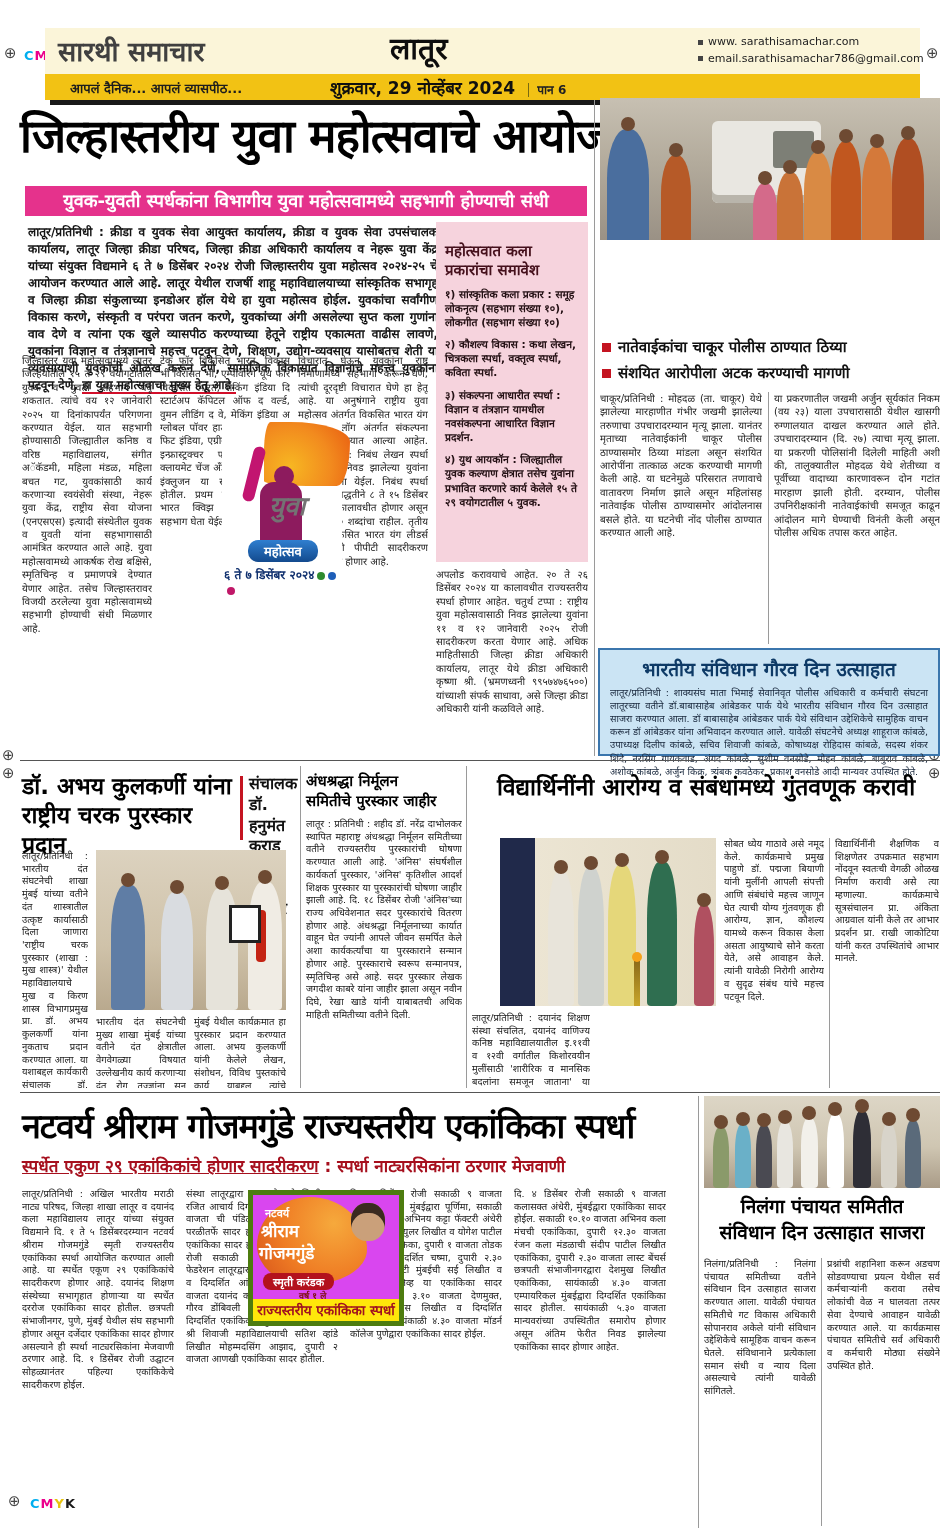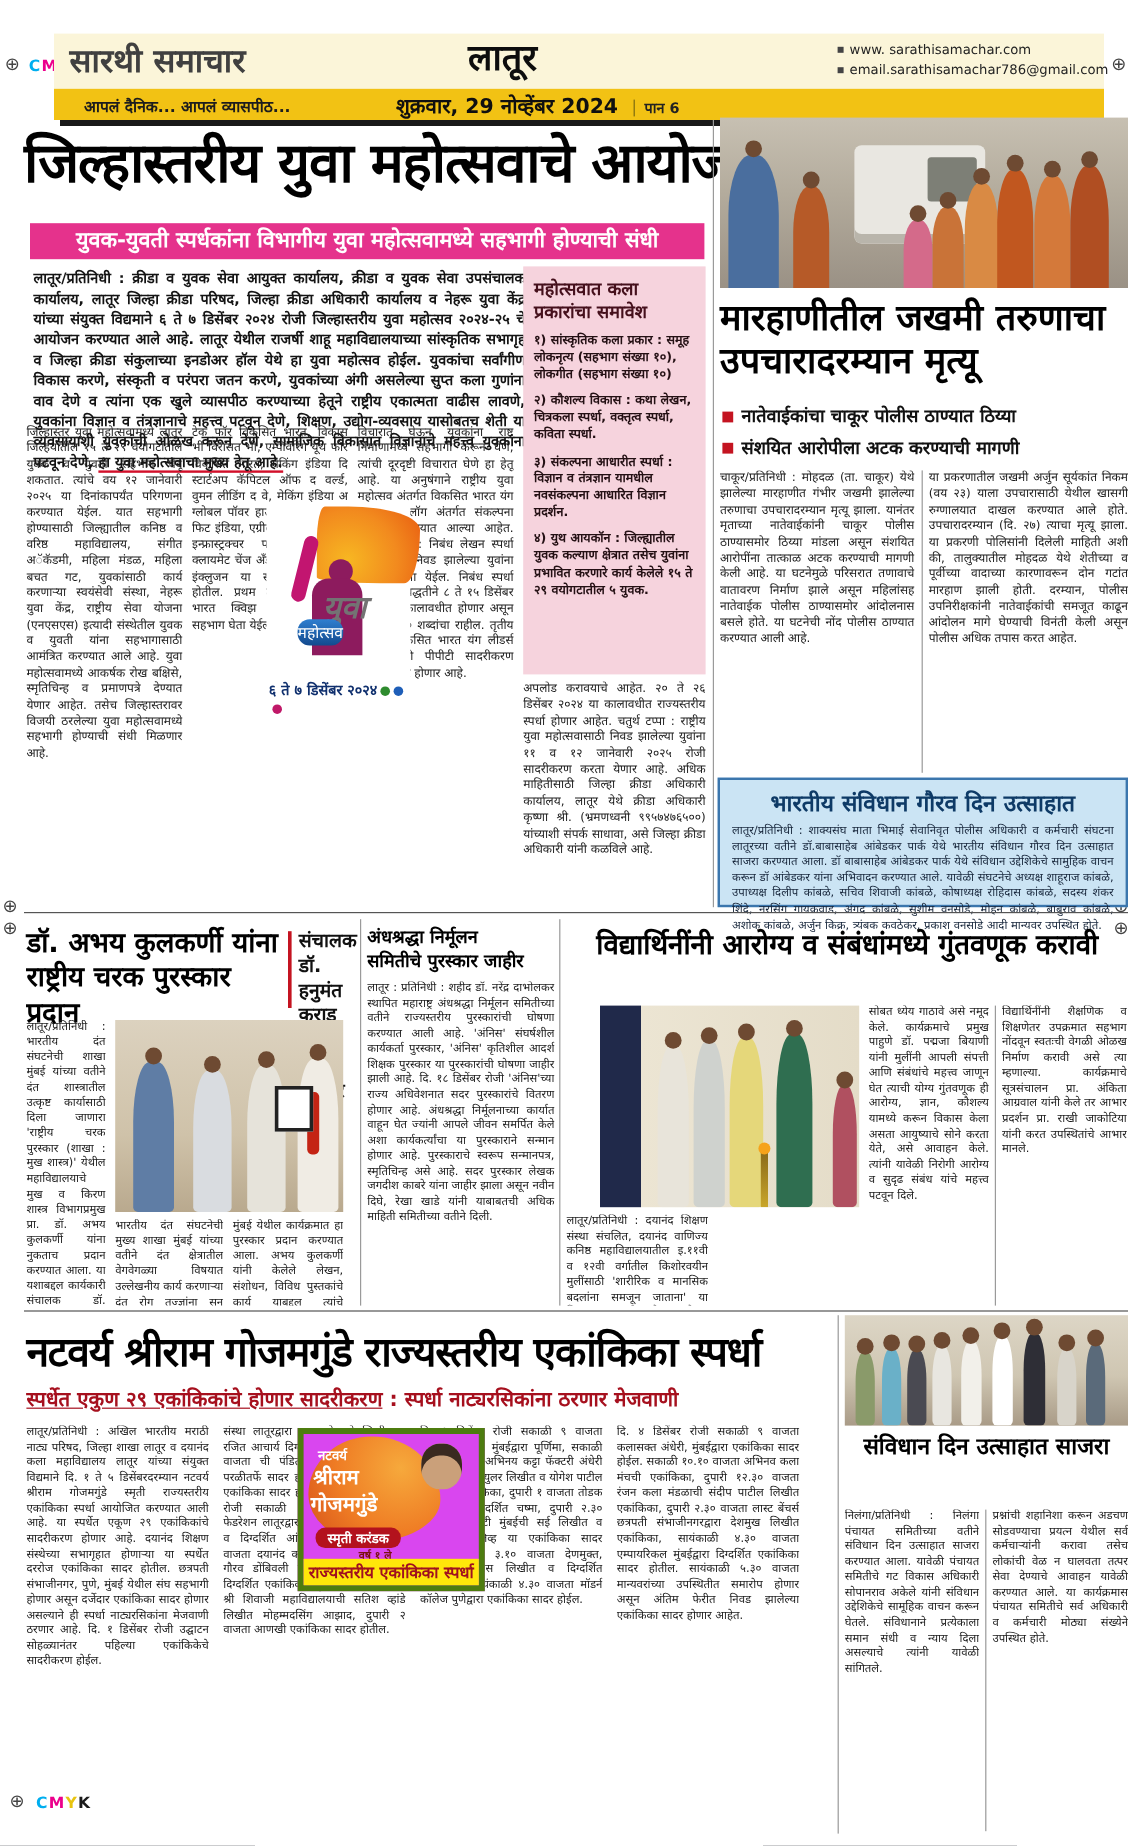--- a/index.html
+++ b/index.html
@@ -23,21 +23,21 @@
   .tagline{font-size:13px;font-weight:700;color:#1d1d1d;}
   .dateline{font-size:17px;font-weight:800;color:#101010;}
   .pageno{font-size:12px;font-weight:700;color:#222;}
   
   .h-main{font-size:46px;font-weight:800;letter-spacing:-1px;line-height:1.05;color:#000;white-space:nowrap;}
   .strip-magenta{background:#E5328C;color:#fff;font-weight:700;font-size:18px;text-align:center;}
   .h2{font-weight:800;color:#000;}
   .red-bullet{display:inline-block;width:9px;height:9px;background:#C41421;margin-right:7px;}
   .bullet-line{font-size:15px;font-weight:700;color:#111;}
   
-  .kala-box{background:#F6D3DD;padding:10px 9px;}
+  .kala-box{background:#F6D3DD;padding:20px 9px;}
   .kala-title{font-size:15px;font-weight:800;color:#45101c;line-height:1.25;margin:0 0 7px 0;}
   .kala-item{font-size:10.5px;font-weight:600;color:#241014;text-align:left;line-height:1.35;margin:0 0 8px 0;}
   .blue-box{background:#CBE4F4;border:2px solid #3B76AD;padding:6px 10px;}
   .blue-title{font-size:19px;font-weight:800;color:#0e3a66;text-align:center;margin:0 0 4px 0;}
   .blue-body{font-size:9.5px;line-height:1.38;text-align:justify;color:#18273c;}
   .yellow-strip{background:#FFE70A;color:#8a1b00;font-weight:800;font-size:16px;text-align:center;}
   .red-sub{font-size:17px;font-weight:800;color:#A6101E;}
   .intro{font-size:12px;font-weight:600;line-height:1.42;text-align:justify;color:#141414;}
   .intro .last{border-bottom:2px solid #d20f2a;}
   
@@ -51,21 +51,21 @@
   .ph-stage{background:linear-gradient(90deg,#20294a 0%,#20294a 16%,#ece5d3 16%,#e4dcc8 100%);}
   .ph-hall{background:linear-gradient(180deg,#ddd6c6 0%,#cfc6b2 55%,#a99b87 100%);}
   .fig{position:absolute;bottom:0;border-radius:40% 40% 4px 4px;}
   
   .yuva{background:#fff;}
   .flame{position:absolute;right:-8px;top:2px;width:86px;height:64px;background:radial-gradient(circle at 30% 70%,#f7b722 0%,#f28a1e 55%,#e85a10 100%);border-radius:10% 90% 20% 80%/60% 40% 90% 10%;}
   .torch-arm{position:absolute;left:26px;top:26px;width:12px;height:56px;background:#c21570;transform:rotate(14deg);border-radius:6px;}
   .silhouette{position:absolute;left:38px;top:62px;width:42px;height:64px;background:#8d1b5e;border-radius:14px 14px 0 0;}
   .sil-head{position:absolute;left:52px;top:46px;width:20px;height:20px;border-radius:50%;background:#8d1b5e;}
   .yuva-word{position:absolute;left:2px;top:67px;font-size:26px;font-weight:800;color:#737373;font-style:italic;margin-left:45px;}
-  .mah-pill{position:absolute;left:26px;top:96px;background:linear-gradient(180deg,#2f7fd0,#134a8e);color:#fff;font-weight:400;font-size:13px;padding:2px 0;border-radius:10px;}
+  .mah-pill{position:absolute;left:26px;top:120px;background:linear-gradient(180deg,#2f7fd0,#134a8e);color:#fff;font-weight:700;font-size:13px;padding:2px 16px;border-radius:10px;}
   .yuva-date{position:absolute;left:2px;top:146px;font-size:12px;font-weight:800;color:#10306e;}
   .dot{display:inline-block;width:8px;height:8px;border-radius:50%;margin-left:3px;vertical-align:middle;}
   
   .gojam{background:#d946ef;border:5px solid #4d7c0f;}
   .gj-circle{position:absolute;left:4px;top:2px;width:110px;height:88px;background:radial-gradient(circle at 70% 30%,#f6a93c 0%,#ef7c24 55%,#d5511a 100%);border-radius:48% 52% 55% 45%/55% 60% 40% 45%;}
   .gj-face{position:absolute;right:14px;top:8px;width:34px;height:38px;background:#caa07a;border-radius:45%;box-shadow:inset 0 10px 0 #3a2a20;}
   .gj-t1{position:absolute;left:12px;top:10px;color:#fff;font-weight:800;font-size:11px;}
   .gj-t2{position:absolute;left:8px;top:24px;color:#fff;font-weight:800;font-size:17px;}
   .gj-t3{position:absolute;left:6px;top:46px;color:#fff;font-weight:800;font-size:17px;}
   .gj-ribbon{position:absolute;left:10px;top:78px;background:#b3121d;color:#fff;font-weight:800;font-size:11px;padding:1px 10px;border-radius:8px;}
@@ -162,24 +162,20 @@
         <span class="head"></span>
       </div>
     <div class="person" style="left:86%;width:32px;height:72%;background:#b04e22">
         <span class="head"></span>
       </div>
     <div class="person" style="left:45%;width:24px;height:40%;background:#d46a8a">
         <span class="head"></span>
       </div>
   </div>
 
-  <div class="abs h2" style="left:600px;top:248px;width:342px;font-size:30px;line-height:1.2">
-    <div>मारहाणीतील जखमी तरुणाचा</div>
-    <div>उपचारादरम्यान मृत्यू</div>
-  </div>
   <div class="abs bullet-line" style="left:602px;top:336px"><span class="red-bullet"></span><span>नातेवाईकांचा चाकूर पोलीस ठाण्यात ठिय्या</span></div>
   <div class="abs bullet-line" style="left:602px;top:362px"><span class="red-bullet"></span><span>संशयित आरोपीला अटक करण्याची मागणी</span></div>
   <div class="abs bt" style="left:600px;top:392px;width:162px;height:252px">चाकूर/प्रतिनिधी : मोहदळ (ता. चाकूर) येथे झालेल्या मारहाणीत गंभीर जखमी झालेल्या तरुणाचा उपचारादरम्यान मृत्यू झाला. यानंतर मृताच्या नातेवाईकांनी चाकूर पोलीस ठाण्यासमोर ठिय्या मांडला असून संशयित आरोपींना तात्काळ अटक करण्याची मागणी केली आहे. या घटनेमुळे परिसरात तणावाचे वातावरण निर्माण झाले असून महिलांसह नातेवाईक पोलीस ठाण्यासमोर आंदोलनास बसले होते. या घटनेची नोंद पोलीस ठाण्यात करण्यात आली आहे.</div>
   <div class="abs vline" style="left:768px;top:392px;height:252px"></div>
   <div class="abs bt" style="left:774px;top:392px;width:166px;height:252px">या प्रकरणातील जखमी अर्जुन सूर्यकांत निकम (वय २३) याला उपचारासाठी येथील खासगी रुग्णालयात दाखल करण्यात आले होते. उपचारादरम्यान (दि. २७) त्याचा मृत्यू झाला. या प्रकरणी पोलिसांनी दिलेली माहिती अशी की, तालुक्यातील मोहदळ येथे शेतीच्या व पूर्वीच्या वादाच्या कारणावरून दोन गटांत मारहाण झाली होती. दरम्यान, पोलीस उपनिरीक्षकांनी नातेवाईकांची समजूत काढून आंदोलन मागे घेण्याची विनंती केली असून पोलीस अधिक तपास करत आहेत.</div>
 
   <div class="abs blue-box" style="left:598px;top:648px;width:342px;height:108px;box-sizing:border-box">
     <p class="blue-title">भारतीय संविधान गौरव दिन उत्साहात</p>
     <div class="blue-body">लातूर/प्रतिनिधी : शाक्यसंघ माता भिमाई सेवानिवृत पोलीस अधिकारी व कर्मचारी संघटना लातूरच्या वतीने डॉ.बाबासाहेब आंबेडकर पार्क येथे भारतीय संविधान गौरव दिन उत्साहात साजरा करण्यात आला. डॉ बाबासाहेब आंबेडकर पार्क येथे संविधान उद्देशिकेचे सामुहिक वाचन करून डॉ आंबेडकर यांना अभिवादन करण्यात आले. यावेळी संघटनेचे अध्यक्ष शाहूराज कांबळे, उपाध्यक्ष दिलीप कांबळे, सचिव शिवाजी कांबळे, कोषाध्यक्ष रोहिदास कांबळे, सदस्य शंकर शिंदे, नरसिंग गायकवाड, अंगद कांबळे, सुशीम वनसोडे, मोहन कांबळे, बाबुराव कांबळे, अशोक कांबळे, अर्जुन किक्र, त्र्यंबक कवठेकर, प्रकाश वनसोडे आदी मान्यवर उपस्थित होते.</div>
   </div>
@@ -290,19 +286,20 @@
         <span class="head"></span>
       </div>
     <div class="fig" style="left:75%;width:16px;height:70%;background:#d8d4ca">
         <span class="head"></span>
       </div>
     <div class="fig" style="left:85%;width:16px;height:74%;background:#5a6a7a">
         <span class="head"></span>
       </div>
   </div>
   <div class="abs h2" style="left:704px;top:1194px;width:236px;font-size:19px;line-height:1.35;text-align:center">
+    <div>निलंगा पंचायत समितीत</div>
     <div>संविधान दिन उत्साहात साजरा</div>
   </div>
   <div class="abs bt" style="left:704px;top:1258px;width:112px;height:268px;font-size:9.5px">निलंगा/प्रतिनिधी : निलंगा पंचायत समितीच्या वतीने संविधान दिन उत्साहात साजरा करण्यात आला. यावेळी पंचायत समितीचे गट विकास अधिकारी सोपानराव अकेले यांनी संविधान उद्देशिकेचे सामूहिक वाचन करून घेतले. संविधानाने प्रत्येकाला समान संधी व न्याय दिला असल्याचे त्यांनी यावेळी सांगितले.</div>
   <div class="abs vline" style="left:821px;top:1258px;height:268px"></div>
   <div class="abs bt" style="left:827px;top:1258px;width:113px;height:268px;font-size:9.5px">प्रश्नांची शहानिशा करून अडचण सोडवण्याचा प्रयत्न येथील सर्व कर्मचाऱ्यांनी करावा तसेच लोकांची वेळ न घालवता तत्पर सेवा देण्याचे आवाहन यावेळी करण्यात आले. या कार्यक्रमास पंचायत समितीचे सर्व अधिकारी व कर्मचारी मोठ्या संख्येने उपस्थित होते.</div>
 
 </div>
 
 </body></html>

